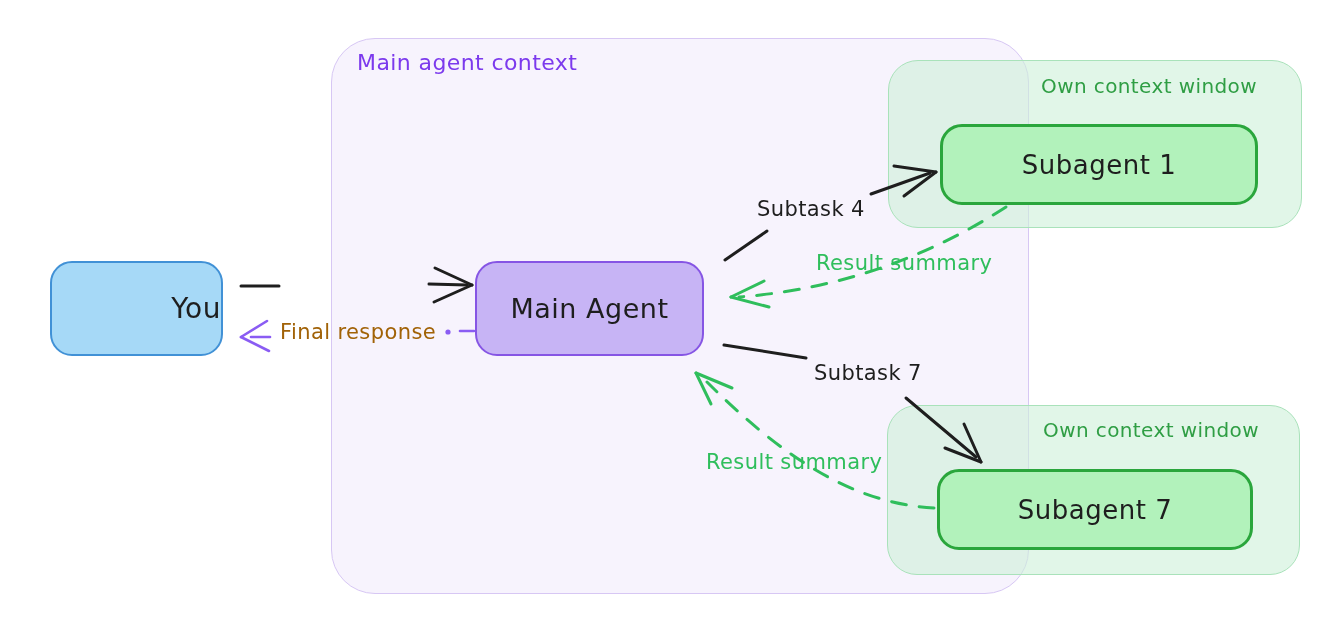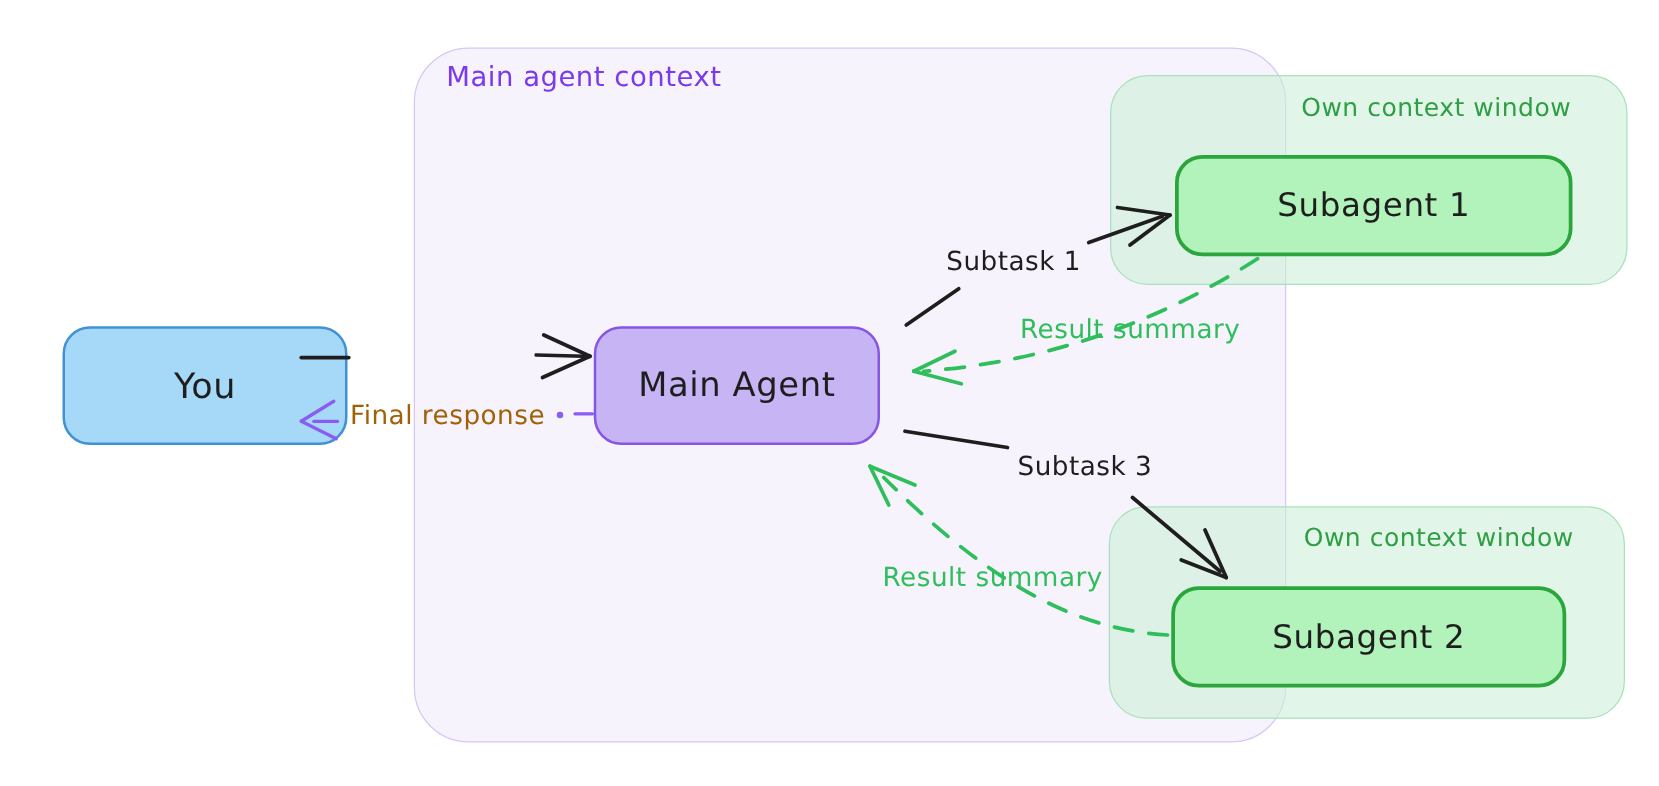--- a/index.html
+++ b/index.html
@@ -8,22 +8,22 @@
 
   .region{position:absolute;box-sizing:border-box;}
   .main-context{left:316px;top:38px;width:698px;height:556px;background:#f7f3fd;
     border:1.5px solid #d7c7f4;border-radius:44px;}
   .sub-context{background:rgba(205,240,216,0.6);border:1.5px solid #a9e2ba;border-radius:30px;}
   .sub-context.c1{left:873px;top:60px;width:414px;height:168px;}
   .sub-context.c2{left:872px;top:405px;width:413px;height:170px;}
 
   .node{position:absolute;display:flex;align-items:center;justify-content:center;
     box-sizing:border-box;color:#1e1e1e;letter-spacing:0.5px;}
-  .node.you{left:35px;top:261px;width:228px;height:95px;background:#a6d9f7;
-    border:2.5px solid #4191d6;border-radius:22px;font-size:28px;}
+  .node.you{left:35px;top:261px;width:173px;height:95px;background:#a6d9f7;
+    border:2.5px solid #4191d6;border-radius:22px;font-size:28px;justify-content:flex-end;}
   .node.main-agent{left:460px;top:261px;width:229px;height:95px;background:#c7b4f5;
     border:2.5px solid #8655e4;border-radius:22px;font-size:27px;}
   .node.subagent{background:#b2f2bb;border:3px solid #2aa63c;border-radius:22px;font-size:26px;}
   .node.s1{left:925px;top:124px;width:318px;height:81px;}
   .node.s2{left:922px;top:469px;width:316px;height:81px;}
 
   .arrows{position:absolute;left:0;top:0;width:1327px;height:629px;pointer-events:none;}
   .k{stroke:#1e1e1e;stroke-width:3;fill:none;stroke-linecap:round;}
   .p{stroke:#8a5cf3;stroke-width:2.6;fill:none;stroke-linecap:round;}
   .g{stroke:#2fbe5c;stroke-width:3;fill:none;stroke-linecap:round;}
@@ -56,21 +56,21 @@
   <div class="node you">
     <span>You</span>
   </div>
   <div class="node main-agent">
     <span>Main Agent</span>
   </div>
   <div class="node subagent s1">
     <span>Subagent 1</span>
   </div>
   <div class="node subagent s2">
-    <span>Subagent 2</span>
+    <span>Subagent 7</span>
   </div>
 
   <svg class="arrows" viewBox="0 0 1327 629" xmlns="http://www.w3.org/2000/svg">
     <g>
       <path class="k" d="M226,286 L264,286"></path>
       <path class="k" d="M414,284 L452,285"></path>
       <path class="k" d="M420,268 L457,285"></path>
       <path class="k" d="M419,302 L457,285"></path>
     </g>
     <g>
@@ -98,17 +98,17 @@
       <path class="k" d="M930,448 L966,462"></path>
     </g>
     <g>
       <path class="g dash" d="M919,508 C856,504 788,478 692,382"></path>
       <path class="g" d="M717,388 L681,373"></path>
       <path class="g" d="M696,404 L681,373"></path>
     </g>
   </svg>
 
   <div class="lbl final">Final response</div>
-  <div class="lbl st1">Subtask 1</div>
+  <div class="lbl st1">Subtask 4</div>
   <div class="lbl rs1">Result summary</div>
-  <div class="lbl st2">Subtask 3</div>
+  <div class="lbl st2">Subtask 7</div>
   <div class="lbl rs2">Result summary</div>
 </div>
 
 </body></html>

